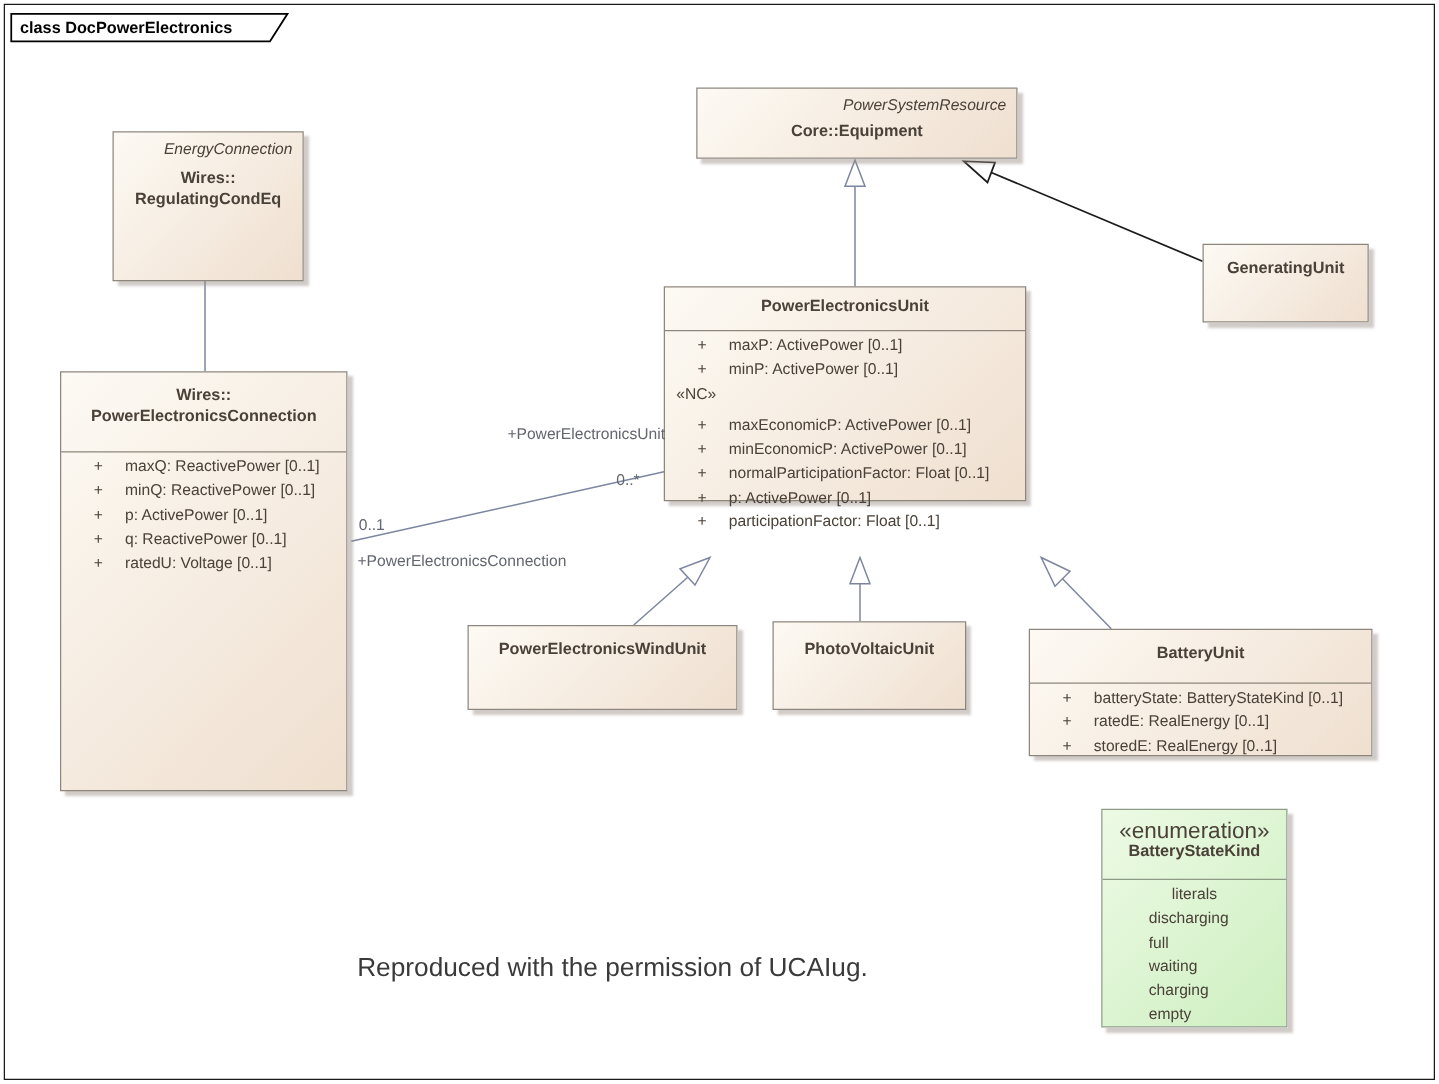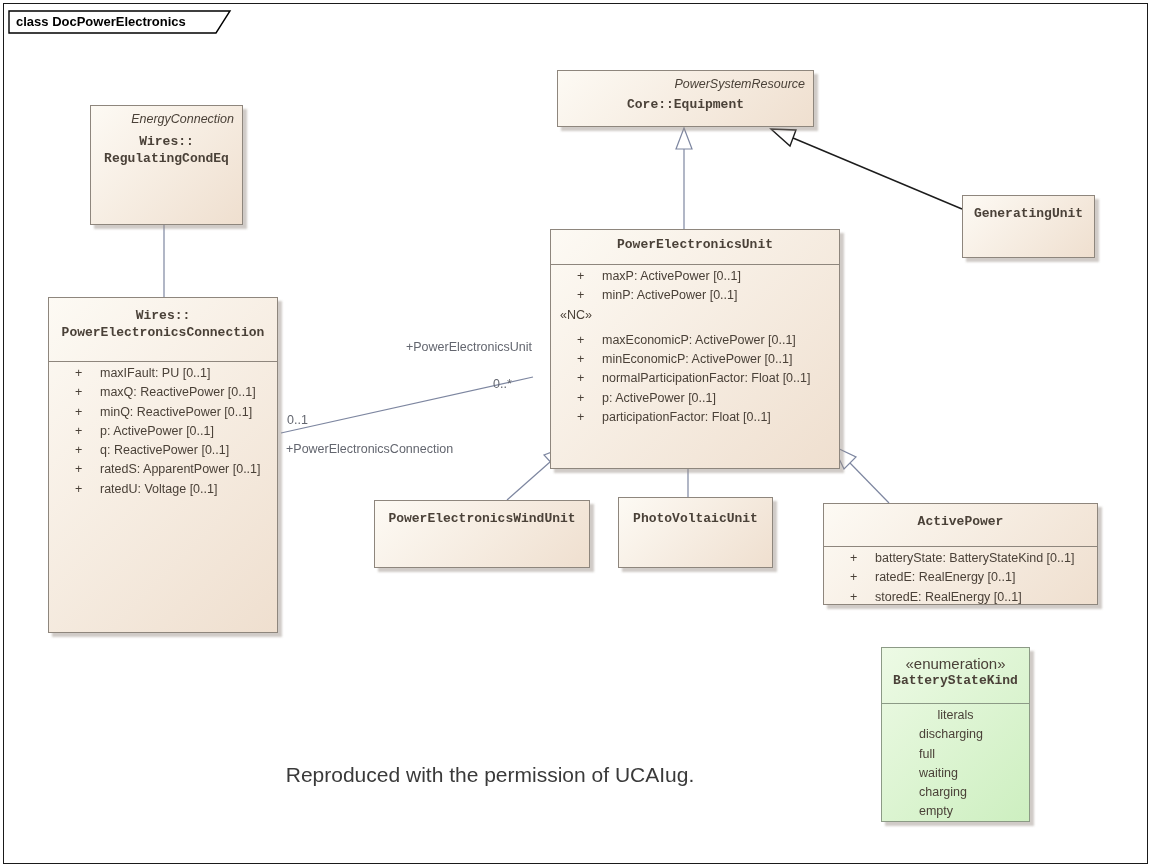--- a/index.html
+++ b/index.html
@@ -19,22 +19,22 @@
   .black-tri{stroke:var(--connector-black);stroke-width:1.4;fill:#fff;}
   .tab-shape{fill:#fff;stroke:#000;stroke-width:1.4;}
   .tab-text{position:absolute;left:16px;top:14px;z-index:3;font-size:13px;font-weight:bold;color:#000;}
   .uml-box{position:absolute;z-index:2;border:1px solid var(--box-border);
     background:linear-gradient(135deg,var(--box-fill-1) 0%,var(--box-fill-2) 100%);
     box-shadow:4px 4px 2px rgba(150,140,130,0.45);}
   .enum-box{background:linear-gradient(135deg,var(--enum-fill-1) 0%,var(--enum-fill-2) 100%);
     border-color:var(--enum-border);}
   .hdr{border-bottom:1px solid var(--box-border);}
   .parent-name{font-size:12.5px;font-style:italic;text-align:right;padding:6px 8px 0 0;line-height:15px;}
-  .cls-name{font-size:13px;font-weight:bold;text-align:center;line-height:17px;font-family:Liberation Mono, monospace;}
-  .stereotype{font-size:15px;text-align:center;line-height:16px;}
+  .cls-name{font-size:13px;font-weight:bold;text-align:center;line-height:17px;}
+  .stereotype{font-size:18px;text-align:center;line-height:16px;}
   .attrs{padding-top:2px;}
   .attr-row{font-size:12.5px;line-height:19.3px;padding-left:26px;white-space:nowrap;}
   .attr-row .vis{display:inline-block;width:25px;}
   .nc-label{font-size:12.5px;line-height:19.3px;padding-left:9px;}
   .nc-attrs{margin-top:6px;}
   .lit-label{font-size:12.5px;text-align:center;line-height:19.3px;}
   .literal{font-size:12.5px;line-height:19.3px;padding-left:37px;}
   .edge-label{position:absolute;z-index:2;font-size:12.5px;color:var(--label-gray);white-space:nowrap;}
   .caption{position:absolute;z-index:2;left:230px;top:763px;width:520px;text-align:center;
     font-size:21px;color:var(--caption-color);}
@@ -90,21 +90,21 @@
 
 <div class="uml-box" style="left:557px;top:70px;width:257px;height:57px;">
   <div class="parent-name">PowerSystemResource</div>
   <div class="cls-name" style="margin-top:4px;">Core::Equipment</div>
 </div>
 
 <div class="uml-box" style="left:962px;top:195px;width:133px;height:63px;">
   <div class="cls-name" style="margin-top:9px;">GeneratingUnit</div>
 </div>
 
-<div class="uml-box" style="left:550px;top:229px;width:290px;height:240px;">
+<div class="uml-box" style="left:531px;top:229px;width:290px;height:172px;">
   <div class="hdr" style="height:29px;">
     <div class="cls-name" style="margin-top:6px;">PowerElectronicsUnit</div>
   </div>
   <div class="attrs">
     <div class="attr-row"><span class="vis">+</span><span>maxP: ActivePower [0..1]</span></div>
     <div class="attr-row"><span class="vis">+</span><span>minP: ActivePower [0..1]</span></div>
     <div class="nc-label">«NC»</div>
     <div class="nc-attrs">
       <div class="attr-row"><span class="vis">+</span><span>maxEconomicP: ActivePower [0..1]</span></div>
       <div class="attr-row"><span class="vis">+</span><span>minEconomicP: ActivePower [0..1]</span></div>
@@ -114,41 +114,39 @@
     </div>
   </div>
 </div>
 
 <div class="uml-box" style="left:48px;top:297px;width:230px;height:336px;">
   <div class="hdr" style="height:55px;">
     <div class="cls-name" style="margin-top:9px;">Wires::</div>
     <div class="cls-name">PowerElectronicsConnection</div>
   </div>
   <div class="attrs">
-    <div class="attr-row"><span class="vis">+</span><span>maxIFault: PU [0..1]</span></div>
     <div class="attr-row"><span class="vis">+</span><span>maxQ: ReactivePower [0..1]</span></div>
     <div class="attr-row"><span class="vis">+</span><span>minQ: ReactivePower [0..1]</span></div>
     <div class="attr-row"><span class="vis">+</span><span>p: ActivePower [0..1]</span></div>
     <div class="attr-row"><span class="vis">+</span><span>q: ReactivePower [0..1]</span></div>
-    <div class="attr-row"><span class="vis">+</span><span>ratedS: ApparentPower [0..1]</span></div>
     <div class="attr-row"><span class="vis">+</span><span>ratedU: Voltage [0..1]</span></div>
   </div>
 </div>
 
 <div class="uml-box" style="left:374px;top:500px;width:216px;height:68px;">
   <div class="cls-name" style="margin-top:9px;">PowerElectronicsWindUnit</div>
 </div>
 
 <div class="uml-box" style="left:618px;top:497px;width:155px;height:71px;">
   <div class="cls-name" style="margin-top:12px;">PhotoVoltaicUnit</div>
 </div>
 
 <div class="uml-box" style="left:823px;top:503px;width:275px;height:102px;">
   <div class="hdr" style="height:34px;">
-    <div class="cls-name" style="margin-top:9px;">ActivePower</div>
+    <div class="cls-name" style="margin-top:9px;">BatteryUnit</div>
   </div>
   <div class="attrs">
     <div class="attr-row"><span class="vis">+</span><span>batteryState: BatteryStateKind [0..1]</span></div>
     <div class="attr-row"><span class="vis">+</span><span>ratedE: RealEnergy [0..1]</span></div>
     <div class="attr-row"><span class="vis">+</span><span>storedE: RealEnergy [0..1]</span></div>
   </div>
 </div>
 
 <div class="uml-box enum-box" style="left:881px;top:647px;width:149px;height:175px;">
   <div class="hdr" style="height:48px;border-color:var(--enum-border);">

